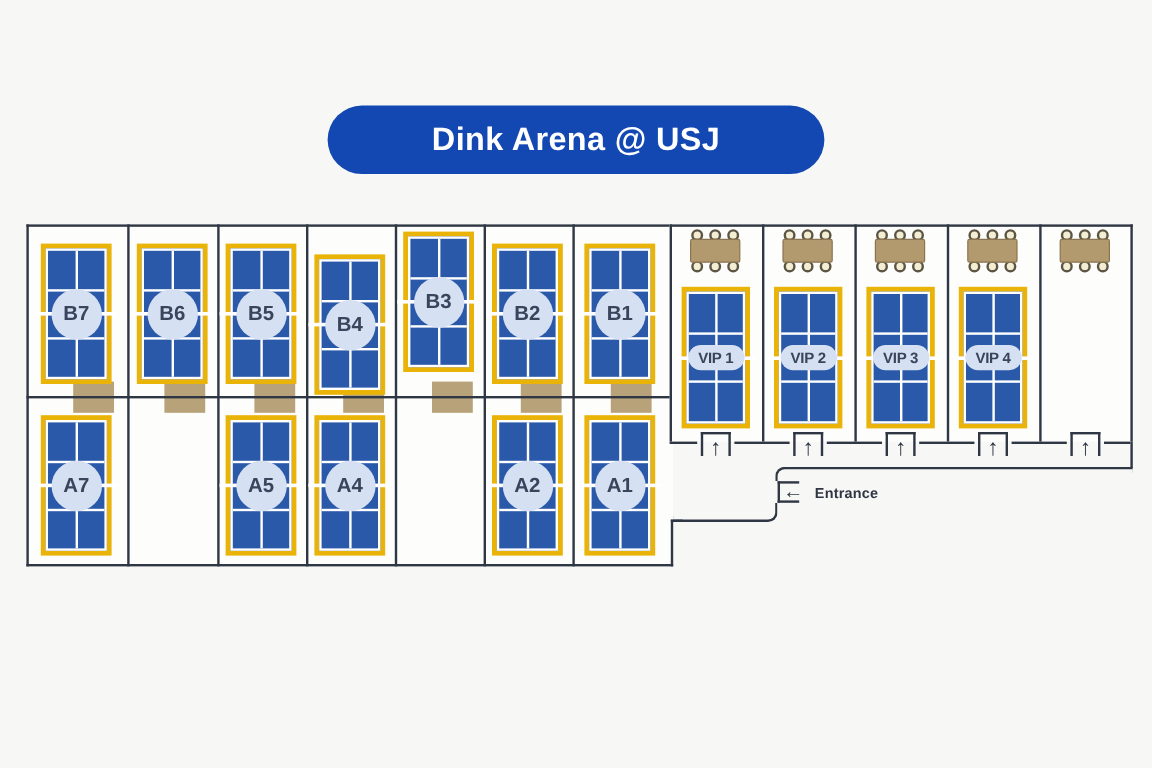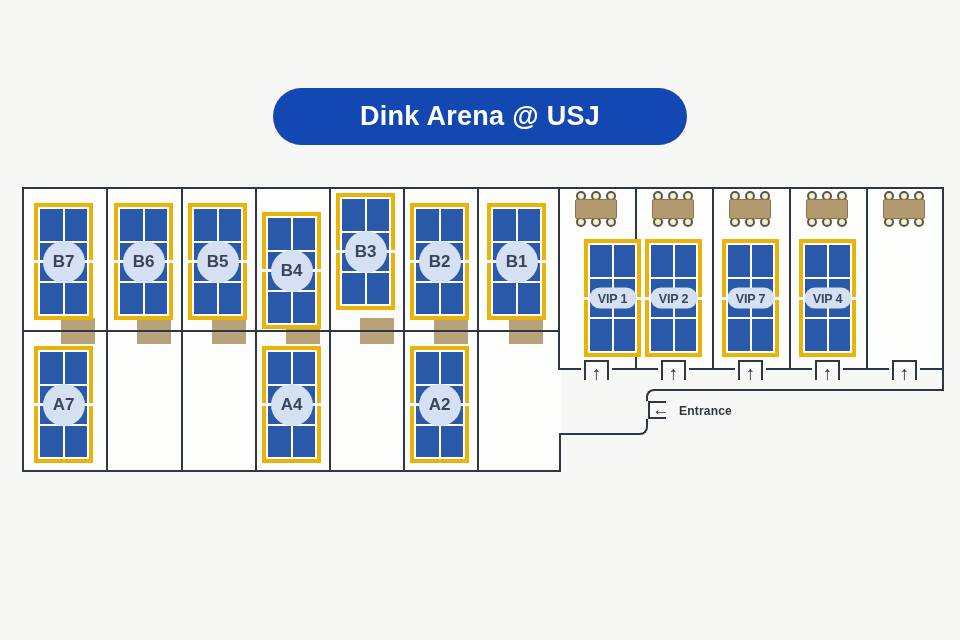--- a/index.html
+++ b/index.html
@@ -183,38 +183,56 @@
 
   <div class="court" style="left:34px;top:346px">
     <div class="court-inner">
         <div class="cline v"></div>
         <div class="cline h1"></div>
         <div class="cline h2"></div>
       </div>
     <div class="net"></div>
     <div class="badge circle">A7</div>
   </div>
+  <div class="court" style="left:188px;top:346px">
+    <div class="court-inner">
+        <div class="cline v"></div>
+        <div class="cline h1"></div>
+        <div class="cline h2"></div>
+      </div>
+    <div class="net"></div>
+    <div class="badge circle">A5</div>
+  </div>
   <div class="court" style="left:262px;top:346px">
     <div class="court-inner">
         <div class="cline v"></div>
         <div class="cline h1"></div>
         <div class="cline h2"></div>
       </div>
     <div class="net"></div>
     <div class="badge circle">A4</div>
   </div>
   <div class="court" style="left:410px;top:346px">
     <div class="court-inner">
         <div class="cline v"></div>
         <div class="cline h1"></div>
         <div class="cline h2"></div>
       </div>
     <div class="net"></div>
     <div class="badge circle">A2</div>
   </div>
+  <div class="court" style="left:487px;top:346px">
+    <div class="court-inner">
+        <div class="cline v"></div>
+        <div class="cline h1"></div>
+        <div class="cline h2"></div>
+      </div>
+    <div class="net"></div>
+    <div class="badge circle">A1</div>
+  </div>
 
   <div class="tablegroup" style="left:572px">
     <div class="chair t c1"></div>
       <div class="chair t c2"></div>
       <div class="chair t c3"></div>
     <div class="chair b c1"></div>
       <div class="chair b c2"></div>
       <div class="chair b c3"></div>
     <div class="tabletop"></div>
   </div>
@@ -248,21 +266,21 @@
   <div class="tablegroup" style="left:880px">
     <div class="chair t c1"></div>
       <div class="chair t c2"></div>
       <div class="chair t c3"></div>
     <div class="chair b c1"></div>
       <div class="chair b c2"></div>
       <div class="chair b c3"></div>
     <div class="tabletop"></div>
   </div>
 
-  <div class="court vip-court" style="left:584px;top:239px">
+  <div class="court vip-court" style="left:568px;top:239px">
     <div class="court-inner">
         <div class="cline v"></div>
         <div class="cline h1"></div>
         <div class="cline h2"></div>
       </div>
     <div class="net"></div>
     <div class="badge pill">VIP 1</div>
   </div>
   <div class="court vip-court" style="left:645px;top:239px">
     <div class="court-inner">
@@ -273,21 +291,21 @@
     <div class="net"></div>
     <div class="badge pill">VIP 2</div>
   </div>
   <div class="court vip-court" style="left:722px;top:239px">
     <div class="court-inner">
         <div class="cline v"></div>
         <div class="cline h1"></div>
         <div class="cline h2"></div>
       </div>
     <div class="net"></div>
-    <div class="badge pill">VIP 7</div>
+    <div class="badge pill">VIP 3</div>
   </div>
   <div class="court vip-court" style="left:799px;top:239px">
     <div class="court-inner">
         <div class="cline v"></div>
         <div class="cline h1"></div>
         <div class="cline h2"></div>
       </div>
     <div class="net"></div>
     <div class="badge pill">VIP 4</div>
   </div>

